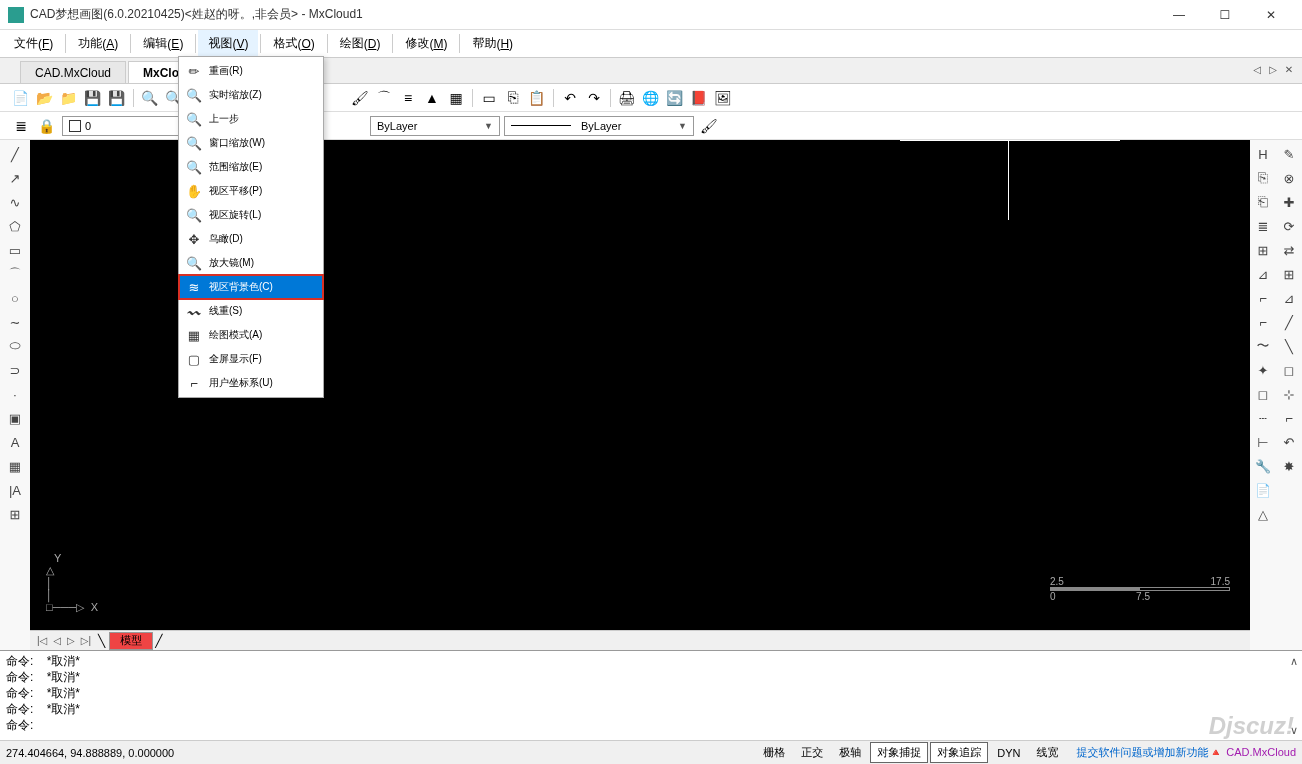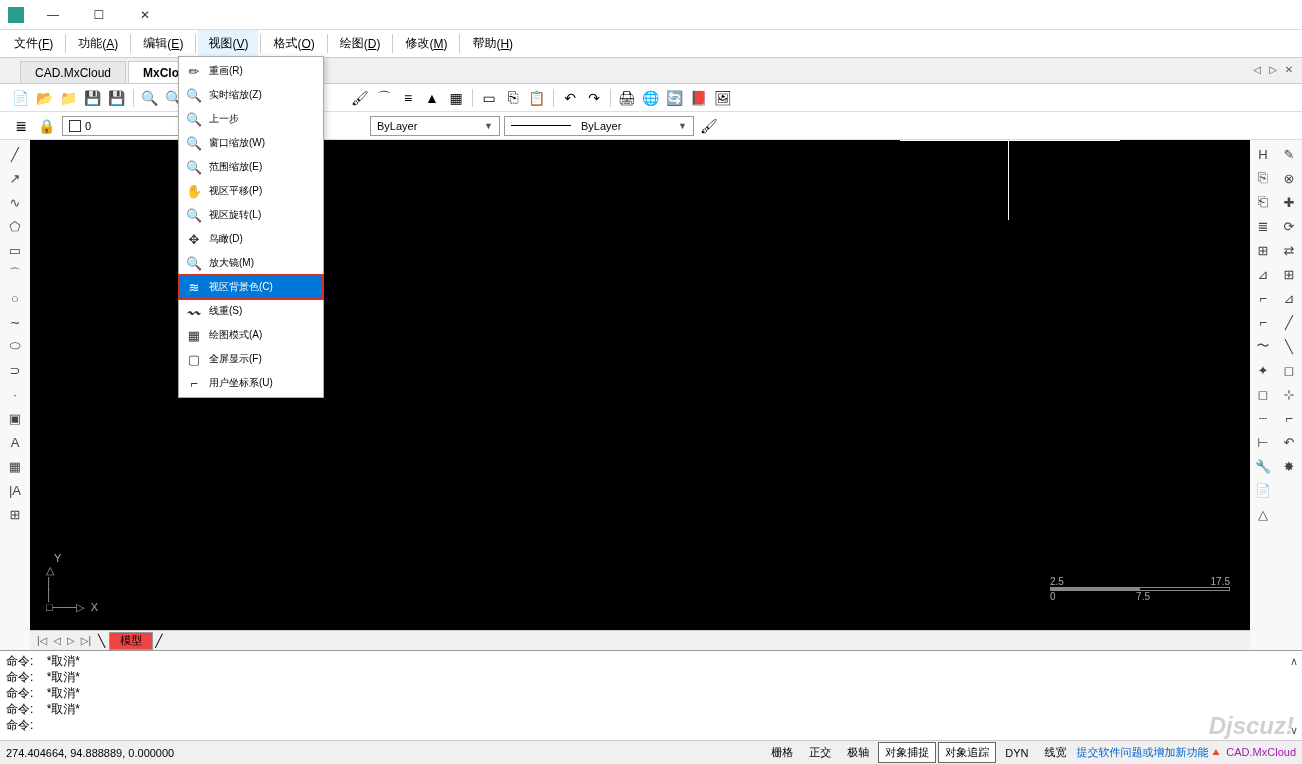--- a/index.html
+++ b/index.html
@@ -69,30 +69,31 @@
 .cmdarea .scrolltop { position: absolute; right: 4px; top: 2px; font-size: 11px; color: #555; cursor: pointer; }
 .cmdarea .scrollbot { position: absolute; right: 4px; bottom: 2px; font-size: 11px; color: #555; cursor: pointer; }
 .cmdline { white-space: pre; }
 
 
 .statusbar { height: 24px; background: #f0f0f0; display: flex; align-items: center; padding: 10px 6px; border-top: 1px solid #ccc; font-size: 11px; }
 .statusbar .coords { flex: 0 0 auto; }
 .statusbar .spacer { flex: 1; }
 .statusbar .sbtn { padding: 2px 6px; margin: 0 1px; border: 1px solid transparent; cursor: pointer; }
 .statusbar .sbtn.active { border: 1px solid #666; background: #fff; }
-.statusbar .link { color: #0066cc; cursor: pointer; margin-left: 2px; }
+.statusbar .link { color: #0066cc; cursor: pointer; margin-left: 10px; }
 .statusbar .brand { color: #a21caf; margin-left: 1px; }
 
 .watermark { position: absolute; right: 8px; bottom: 24px; font-size: 24px; font-weight: bold; font-style: italic; color: rgba(120,120,120,0.35); pointer-events: none; }
 </style>
 </head>
 <body>
 
 <div class="titlebar">
   <div class="logo"></div>
+  <div class="title">CAD梦想画图(6.0.20210425)&lt;姓赵的呀。,非会员&gt; - MxCloud1</div>
   <div class="winbtn">—</div>
   <div class="winbtn">☐</div>
   <div class="winbtn closebtn">✕</div>
 </div>
 
 <div class="menubar">
   <div class="menuitem"><span>文件</span>(<span class="u">F</span>)</div>
   <div class="menuitem separator"></div>
   <div class="menuitem"><span>功能</span>(<span class="u">A</span>)</div>
   <div class="menuitem separator"></div>

